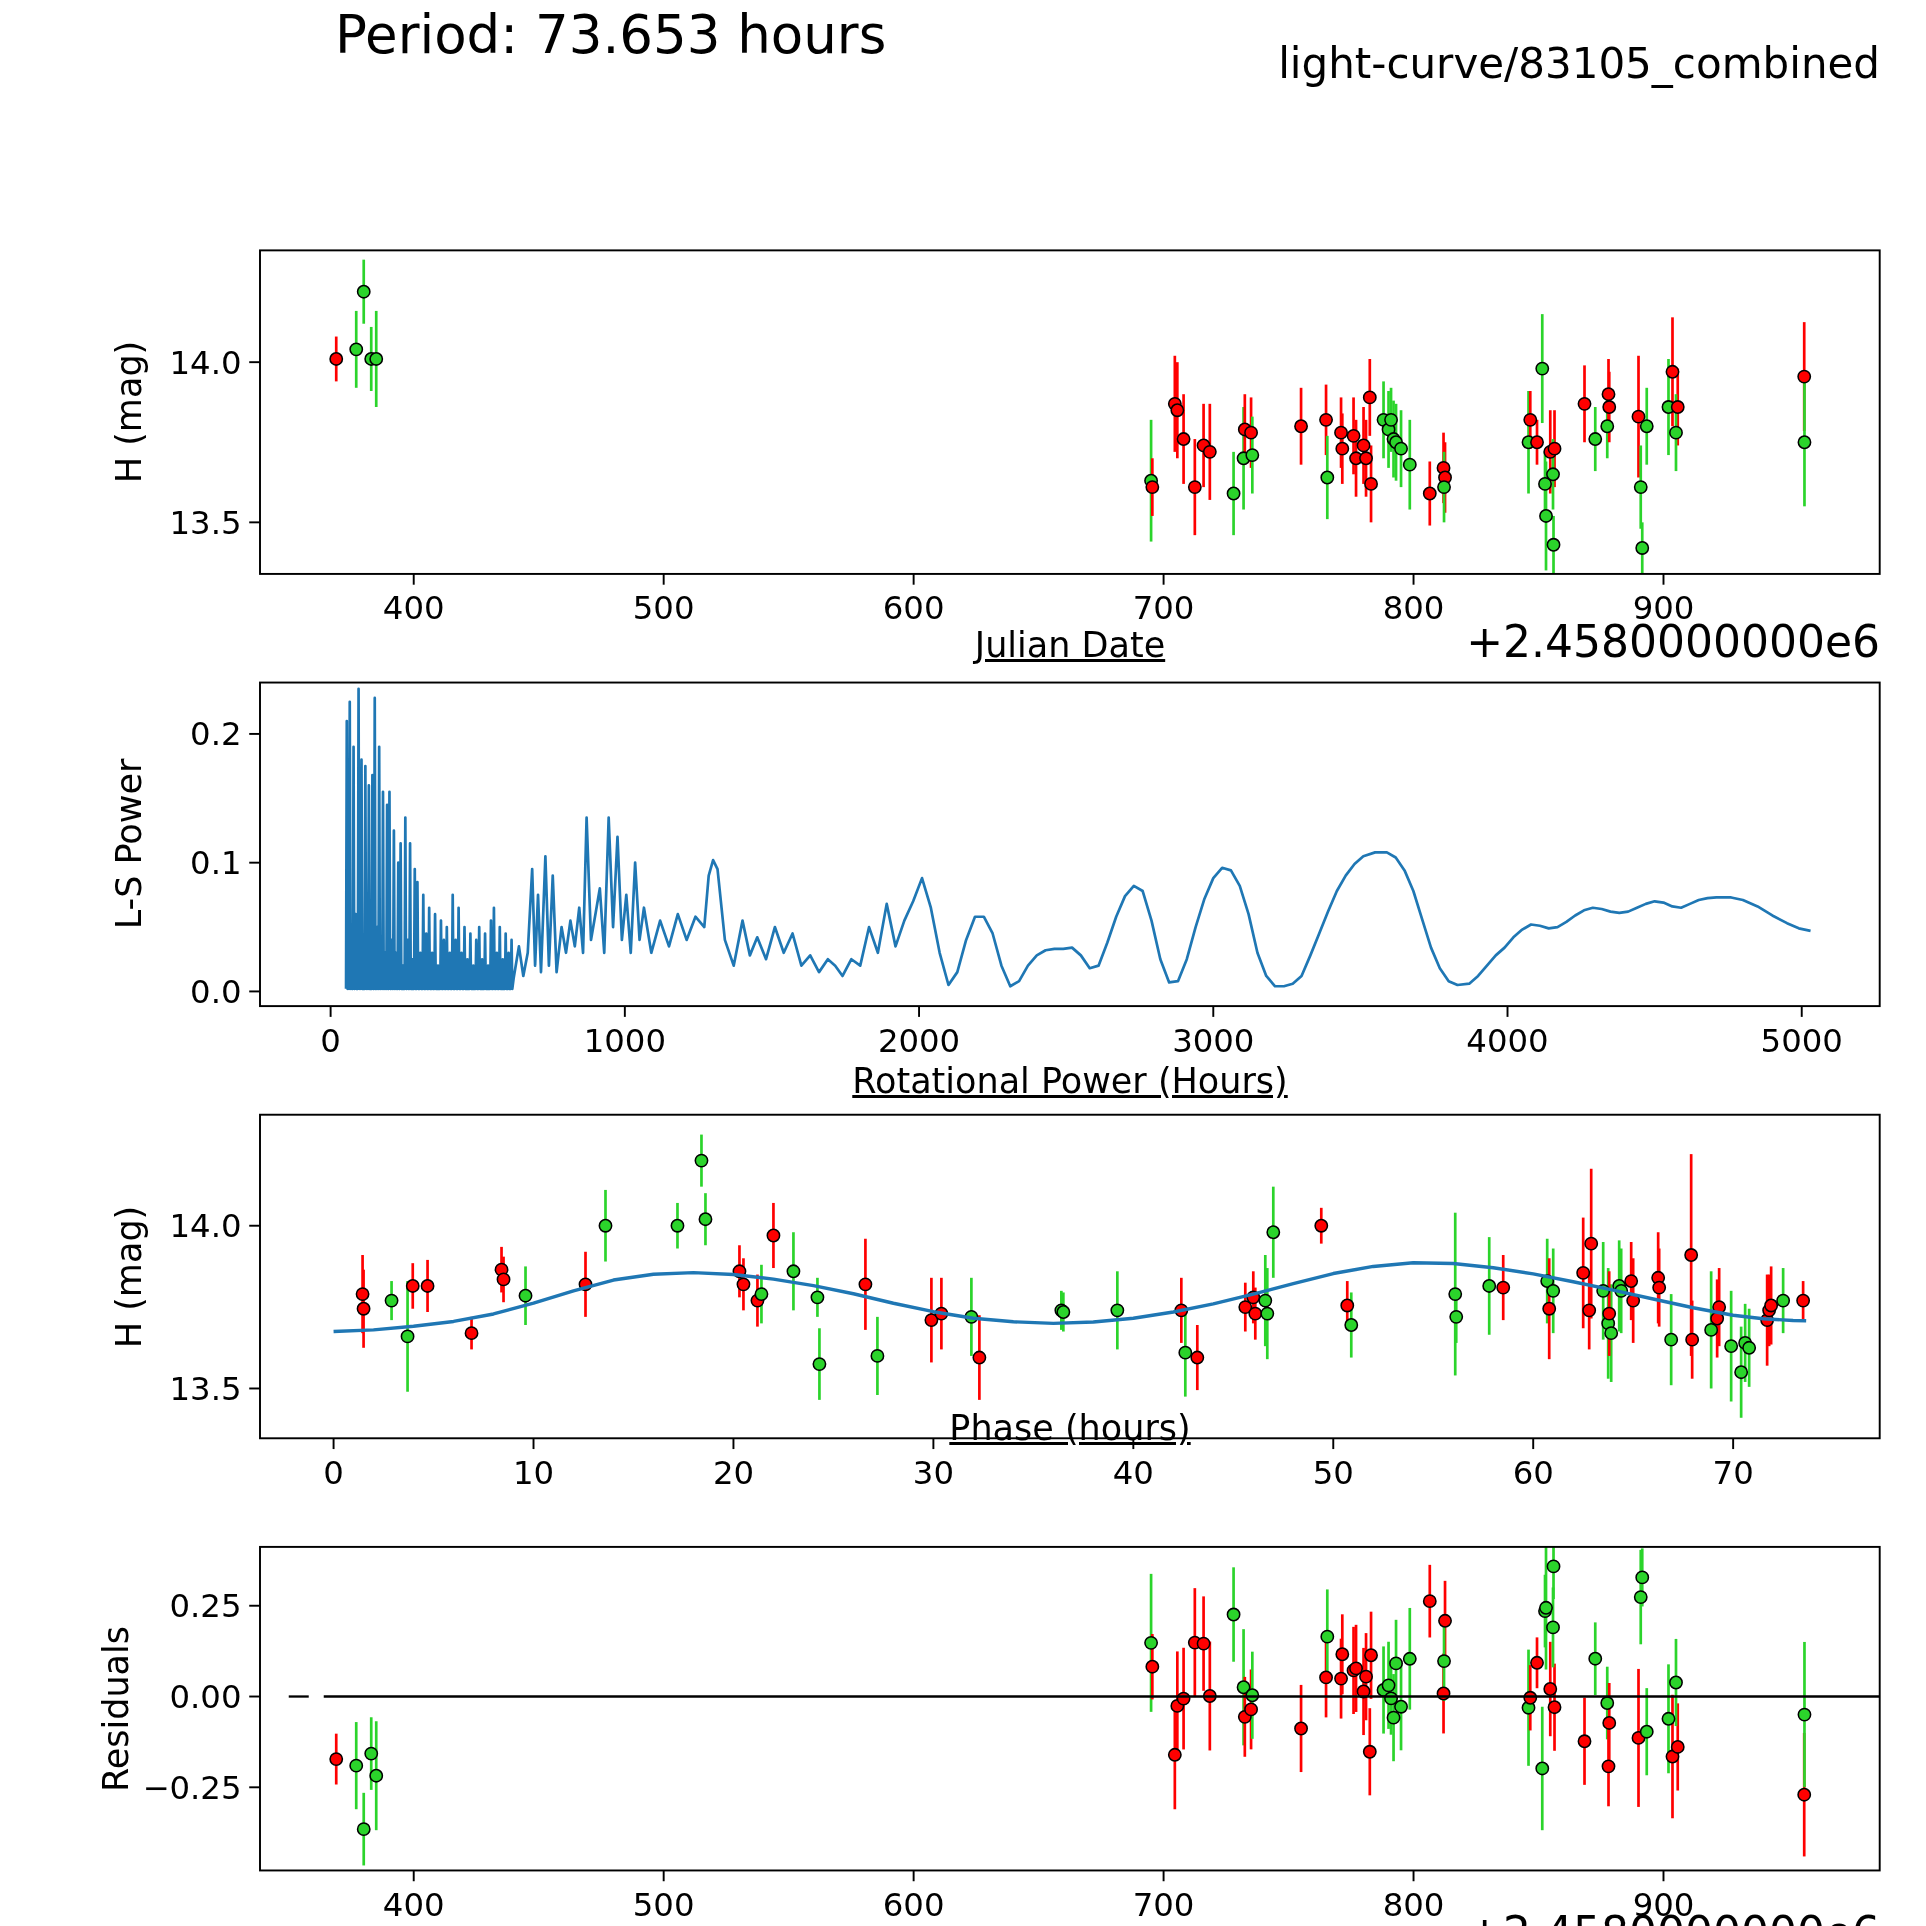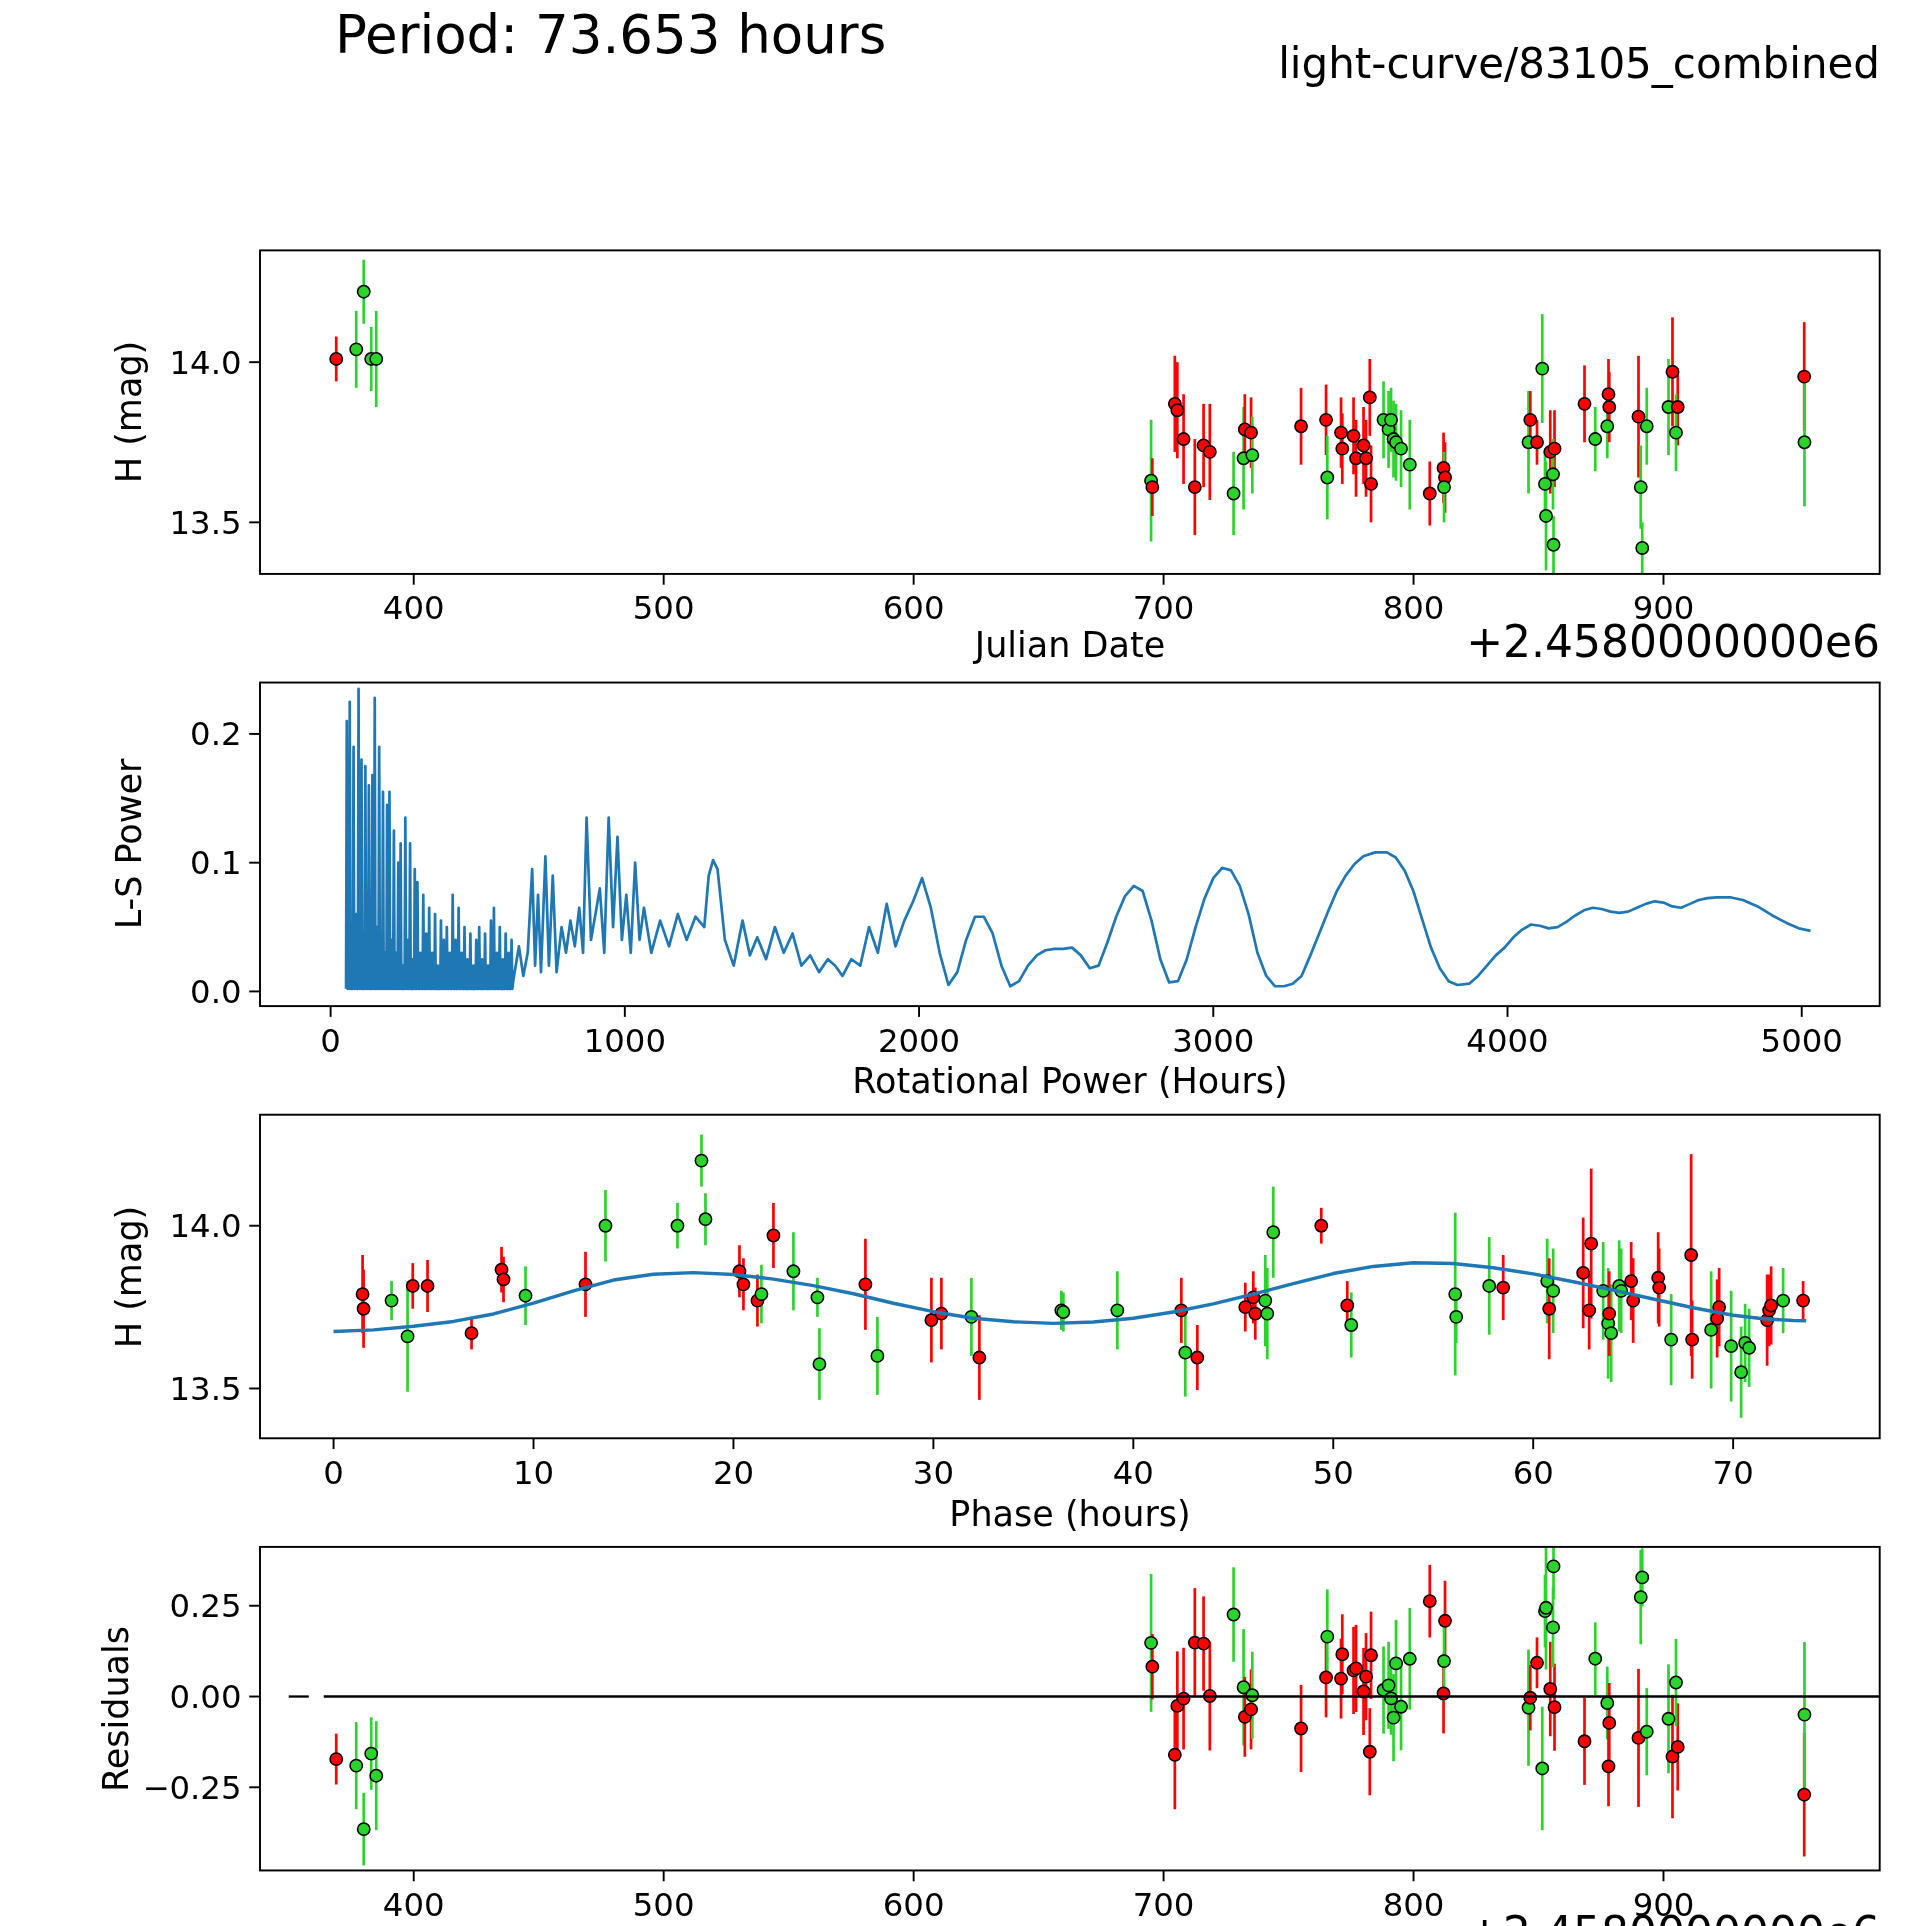--- a/index.html
+++ b/index.html
@@ -1,21 +1,21 @@
 <!DOCTYPE html>
 <html style="font-size:6.2px"><head>
 <meta charset="utf-8">
 <style>
   html,body{margin:0;padding:0;background:#ffffff;}
   body{width:2080px;height:2080px;position:relative;font-family:"DejaVu Sans","Liberation Sans",sans-serif;}
   #fig{position:absolute;left:0;top:0;width:2080px;height:2080px;}
   .lbl{position:absolute;color:#000;white-space:nowrap;}
   .period{left:335px;top:3.9px;font-size:53px;}
   .title{left:260px;top:39px;width:1620px;text-align:right;font-size:42px;}
-  .xlabel{font-size:35px;transform:translate(-50%,-50%);}
+  .xlabel{font-size:35px;transform:translate(-50%,-50%);text-decoration:underline;}
   .ylabel{font-size:35px;transform:translate(-50%,-50%) rotate(-90deg);}
   .offset{font-size:44px;transform:translate(-100%,-50%);}
 </style>
 </head>
 <body>
 
 <svg id="fig" xmlns="http://www.w3.org/2000/svg" width="2080" height="2080" viewBox="0 0 5400 5400">
     <g>
       <line x1="872.920524691358" y1="990.1584158415849" x2="872.920524691358" y2="873.7227722772279" stroke="#ff0000" stroke-width="7"></line>
       <line x1="924.8341049382716" y1="1006.7920792079211" x2="924.8341049382716" y2="807.1881188118828" stroke="#2bd42b" stroke-width="7"></line>
@@ -526,17 +526,17 @@
 
 <div class="lbl period">Period: 73.653 hours</div>
 <div class="lbl title">light-curve/83105_combined</div>
 
 <div class="lbl ylabel" id="yl0" style="left: 129px; top: 412px;">H (mag)</div>
 <div class="lbl ylabel" id="yl1" style="left: 129px; top: 844px;">L-S Power</div>
 <div class="lbl ylabel" id="yl2" style="left: 129px; top: 1277px;">H (mag)</div>
 <div class="lbl ylabel" id="yl3" style="left: 116px; top: 1709px;">Residuals</div>
 <div class="lbl xlabel" id="xl0" style="left: 1070px; top: 645px;">Julian Date</div>
 <div class="lbl xlabel" id="xl1" style="left: 1070px; top: 1081px;">Rotational Power (Hours)</div>
-<div class="lbl xlabel" id="xl2" style="left: 1070px; top: 1514px; text-align: center;">Phase (hours)</div>
+<div class="lbl xlabel" id="xl2" style="left: 1070px; top: 1428px; text-align: center;">Phase (hours)</div>
 <div class="lbl xlabel" id="xl3" style="left: 1070px; top: 1942px;">Julian Date</div>
 <div class="lbl offset" id="of0" style="left: 1880px; top: 641px;">+2.4580000000e6</div>
 <div class="lbl offset" id="of3" style="left: 1880px; top: 1932px;">+2.4580000000e6</div>
 
 
 </body></html>

